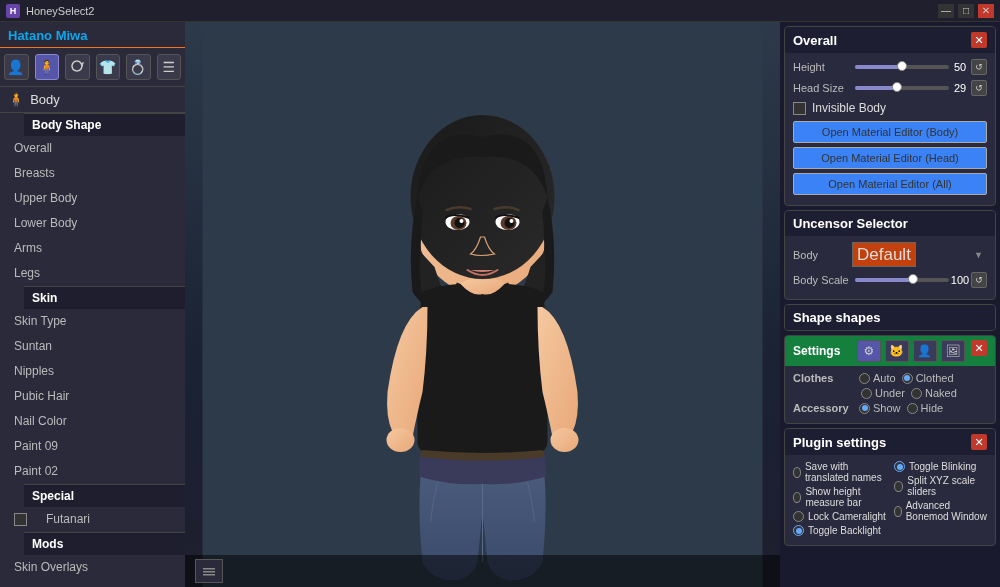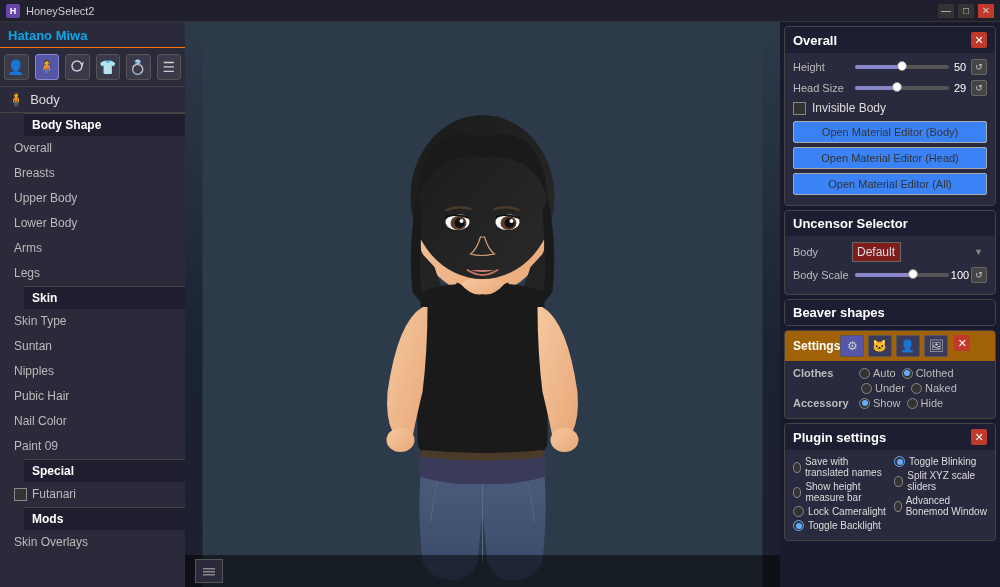--- a/index.html
+++ b/index.html
@@ -129,21 +129,21 @@
     .menu-item {
       padding: 5px 8px 5px 14px;
       font-size: 12px;
       color: #bbb;
       cursor: pointer;
       border-bottom: 1px solid #2a2a3a;
     }
     .menu-item.with-checkbox {
       display: flex;
       align-items: center;
-      gap: 5px;
+      gap: 19px;
       text-align: center;
     }
 
     
     #viewport {
       flex: 1;
       background: linear-gradient(180deg, #2d3a4a 0%, #1a2233 60%, #1e1e2e 100%);
       position: relative;
       overflow: hidden;
     }
@@ -299,49 +299,50 @@
       gap: 4px;
       margin-bottom: 5px;
     }
     .select-label {
       width: 55px;
       font-size: 11px;
       color: #bbb;
     }
     .select-dropdown {
       flex: 1;
-      background: #7f1d1d;
+      background: #c2410c;
       color: #ddd;
       border: 1px solid #666;
       padding: 2px 4px;
-      font-size: 12px;
+      font-size: 17px;
       appearance: none;
       position: relative;
     }
     .select-wrapper {
       flex: 1;
       position: relative;
     }
     .select-wrapper::after {
       content: '▼';
       position: absolute;
       right: 4px;
       top: 50%;
       transform: translateY(-50%);
       font-size: 9px;
       color: #888;
       pointer-events: none;
     }
 
     
     .settings-header {
-      background: #a16207;
+      background: #15803d;
       padding: 4px 8px;
       display: flex;
       align-items: center;
+      justify-content: space-between;
     }
     .settings-icons {
       display: flex;
       gap: 4px;
     }
     .settings-icon-btn {
       width: 24px;
       height: 22px;
       background: #3a3a5a;
       border: 1px solid #555;
@@ -473,20 +474,21 @@
       <div class="menu-item">Arms</div>
       <div class="menu-item">Legs</div>
 
       <div class="menu-section-header">Skin</div>
       <div class="menu-item">Skin Type</div>
       <div class="menu-item">Suntan</div>
       <div class="menu-item">Nipples</div>
       <div class="menu-item">Pubic Hair</div>
       <div class="menu-item">Nail Color</div>
       <div class="menu-item">Paint 09</div>
+      <div class="menu-item">Paint 02</div>
 
       <div class="menu-section-header">Special</div>
       <div class="menu-item with-checkbox">
         <div class="checkbox-box"></div>
         <span>Futanari</span>
       </div>
 
       <div class="menu-section-header">Mods</div>
       <div class="menu-item">Skin Overlays</div>
     </div>
@@ -656,21 +658,21 @@
             <div class="slider-thumb" style="left:62%;"></div>
           </div>
           <span class="slider-value">100</span>
           <div class="slider-reset">↺</div>
         </div>
       </div>
     </div>
 
     <div class="panel">
       <div class="panel-header">
-        <span>Beaver shapes</span>
+        <span>Shape shapes</span>
       </div>
     </div>
 
     <div class="panel">
       <div class="settings-header">
         <span style="font-size:12px;font-weight:bold;color:#fff;">Settings</span>
         <div class="settings-icons">
           <div class="settings-icon-btn active">⚙</div>
           <div class="settings-icon-btn">🐱</div>
           <div class="settings-icon-btn">👤</div>

